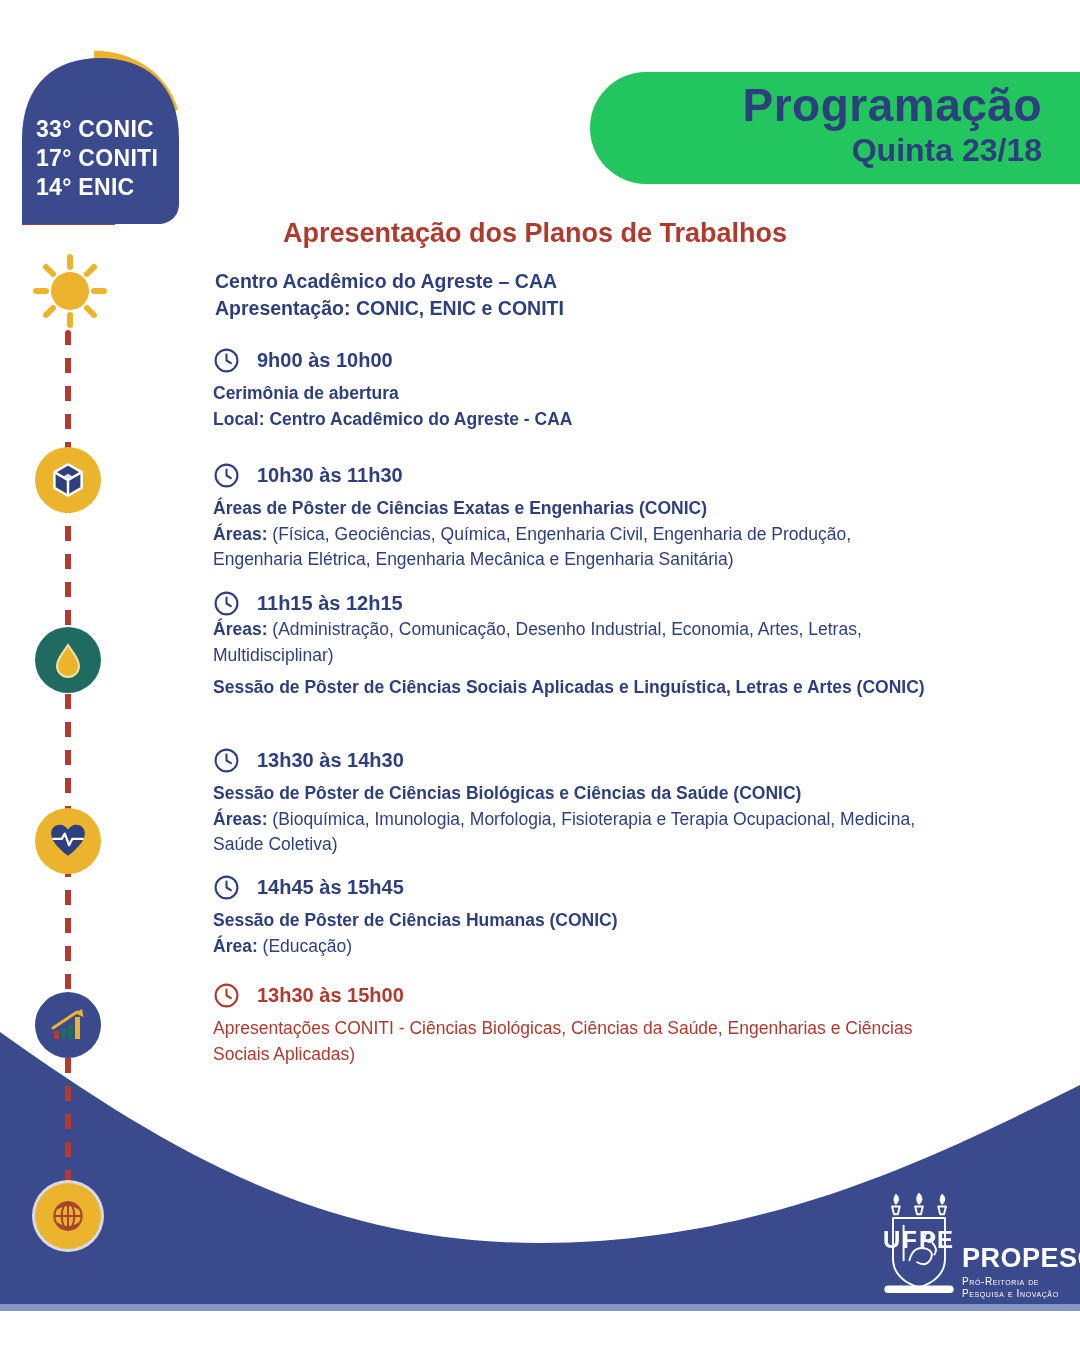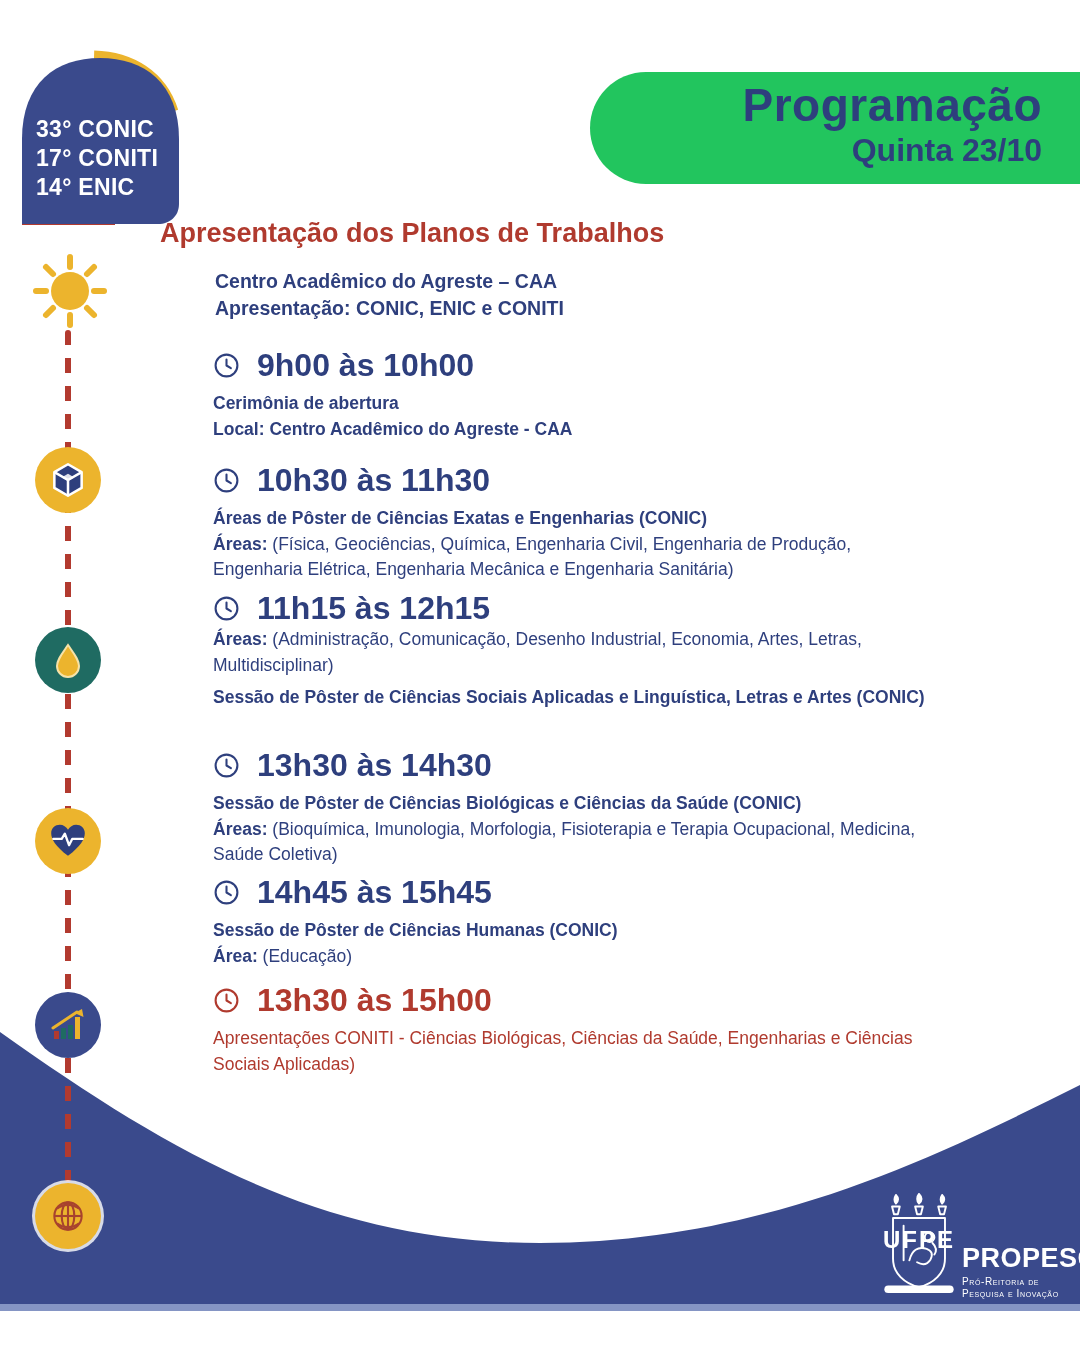--- a/index.html
+++ b/index.html
@@ -10,35 +10,35 @@
   
   .badge-redbar{position:absolute;left:22px;top:211px;width:93px;height:14px;background:#b23a2f;z-index:1;}
   .badge{position:absolute;left:22px;top:57px;width:157px;height:167px;z-index:2;}
   .badge svg{position:absolute;left:0;top:0;overflow:visible;}
   .badge-lines{position:absolute;left:14px;top:58px;color:#ffffff;font-weight:bold;font-size:23px;line-height:29px;letter-spacing:.3px;}
   
   .banner{position:absolute;left:590px;top:72px;right:0;height:112px;background:#22c55e;border-radius:56px 0 0 56px;z-index:2;}
   .banner-title{position:absolute;right:38px;top:6px;font-size:46px;font-weight:bold;color:#2e3f7d;letter-spacing:.5px;}
   .banner-sub{position:absolute;right:38px;top:60px;font-size:32px;font-weight:bold;color:#2e3f7d;}
   
-  .page-title{position:absolute;left:160px;top:218px;width:750px;margin:0;text-align:left;font-size:27px;font-weight:bold;color:#b03a2e;}
+  .page-title{position:absolute;left:160px;top:218px;width:750px;margin:0;text-align:center;font-size:27px;font-weight:bold;color:#b03a2e;}
   .intro{position:absolute;left:215px;top:268px;font-size:19.5px;font-weight:bold;color:#2e3f7d;line-height:27px;}
   
   .t-line{position:absolute;left:65px;top:330px;width:6px;height:852px;z-index:1;
     background:repeating-linear-gradient(to bottom,#b23a2f 0 15px,transparent 15px 28px);border-radius:3px;}
   .t-sun{position:absolute;left:32px;top:253px;width:76px;height:76px;z-index:2;}
   .t-circle{position:absolute;left:35px;width:66px;height:66px;border-radius:50%;display:flex;align-items:center;justify-content:center;z-index:2;}
   .bg-yellow{background:#ecb42d;}
   .bg-teal{background:#1f6b62;}
   .bg-navy{background:#3a4a8c;}
   .ring{box-shadow:0 0 0 3px rgba(255,255,255,.8);}
   
   .session{position:absolute;left:213px;width:718px;color:#2e3f7d;}
   .session.wide{width:752px;}
-  .time-row{display:flex;align-items:center;gap:17px;font-size:32px;font-weight:bold;}
+  .time-row{display:flex;align-items:center;gap:17px;font-size:20px;font-weight:bold;}
   .clock{width:27px;height:27px;flex:0 0 auto;stroke:currentColor;fill:none;stroke-width:2;stroke-linecap:round;stroke-linejoin:round;}
   .body{margin-top:7px;font-size:17.5px;line-height:25.5px;}
   .bold{font-weight:bold;}
   .s-red{color:#b03a2e;}
   .s-green{color:#2d6b4e;}
   
   .footer-svg{position:absolute;left:0;top:0;width:1080px;height:1349px;z-index:0;}
   .footer-strip{position:absolute;left:0;bottom:0;width:100%;height:7px;background:#8595c4;z-index:3;}
   .crest{position:absolute;left:880px;top:1193px;width:78px;height:102px;z-index:2;}
   .ufpe-label{position:absolute;left:872px;top:1226px;width:94px;text-align:center;color:#ffffff;font-size:24px;font-weight:bold;letter-spacing:2px;z-index:2;}
@@ -64,21 +64,21 @@
     </svg>
     <div class="badge-lines">
       <div>33° CONIC</div>
       <div>17° CONITI</div>
       <div>14° ENIC</div>
     </div>
   </div>
 
   <div class="banner">
     <div class="banner-title">Programação</div>
-    <div class="banner-sub">Quinta 23/10</div>
+    <div class="banner-sub">Quinta 23/18</div>
   </div>
 
   <h1 class="page-title">Apresentação dos Planos de Trabalhos</h1>
   <div class="intro">
     <div>Centro Acadêmico do Agreste – CAA</div>
     <div>Apresentação: CONIC, ENIC e CONITI</div>
   </div>
 
   <div class="t-line"></div>
   <svg class="t-sun" viewBox="0 0 76 76">

